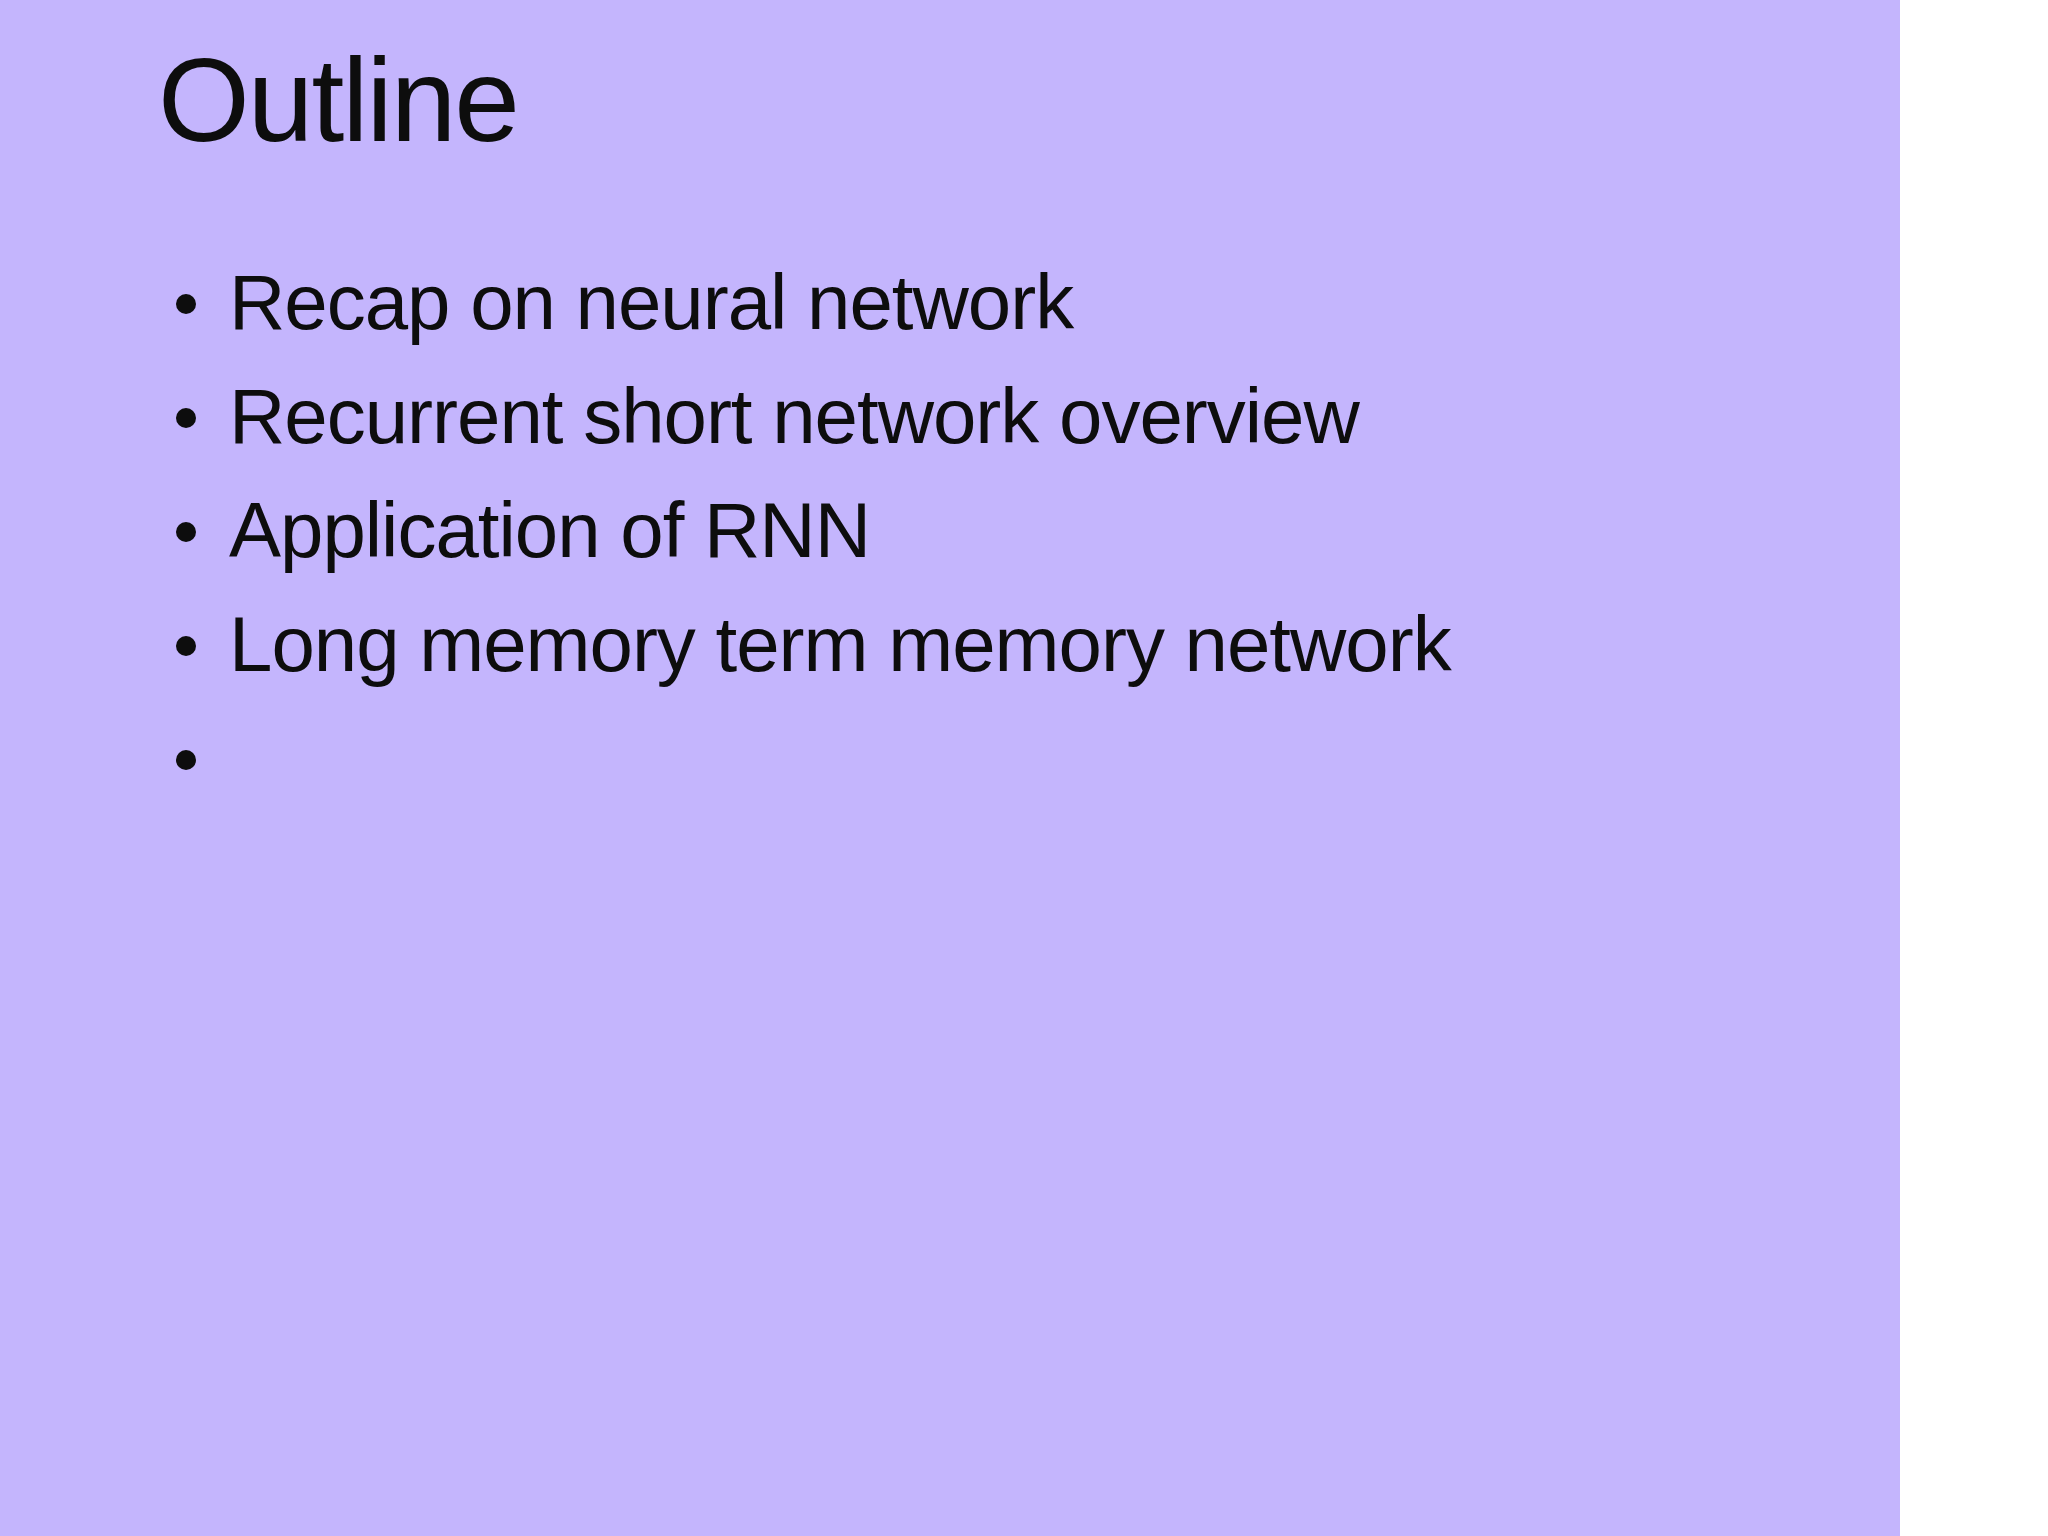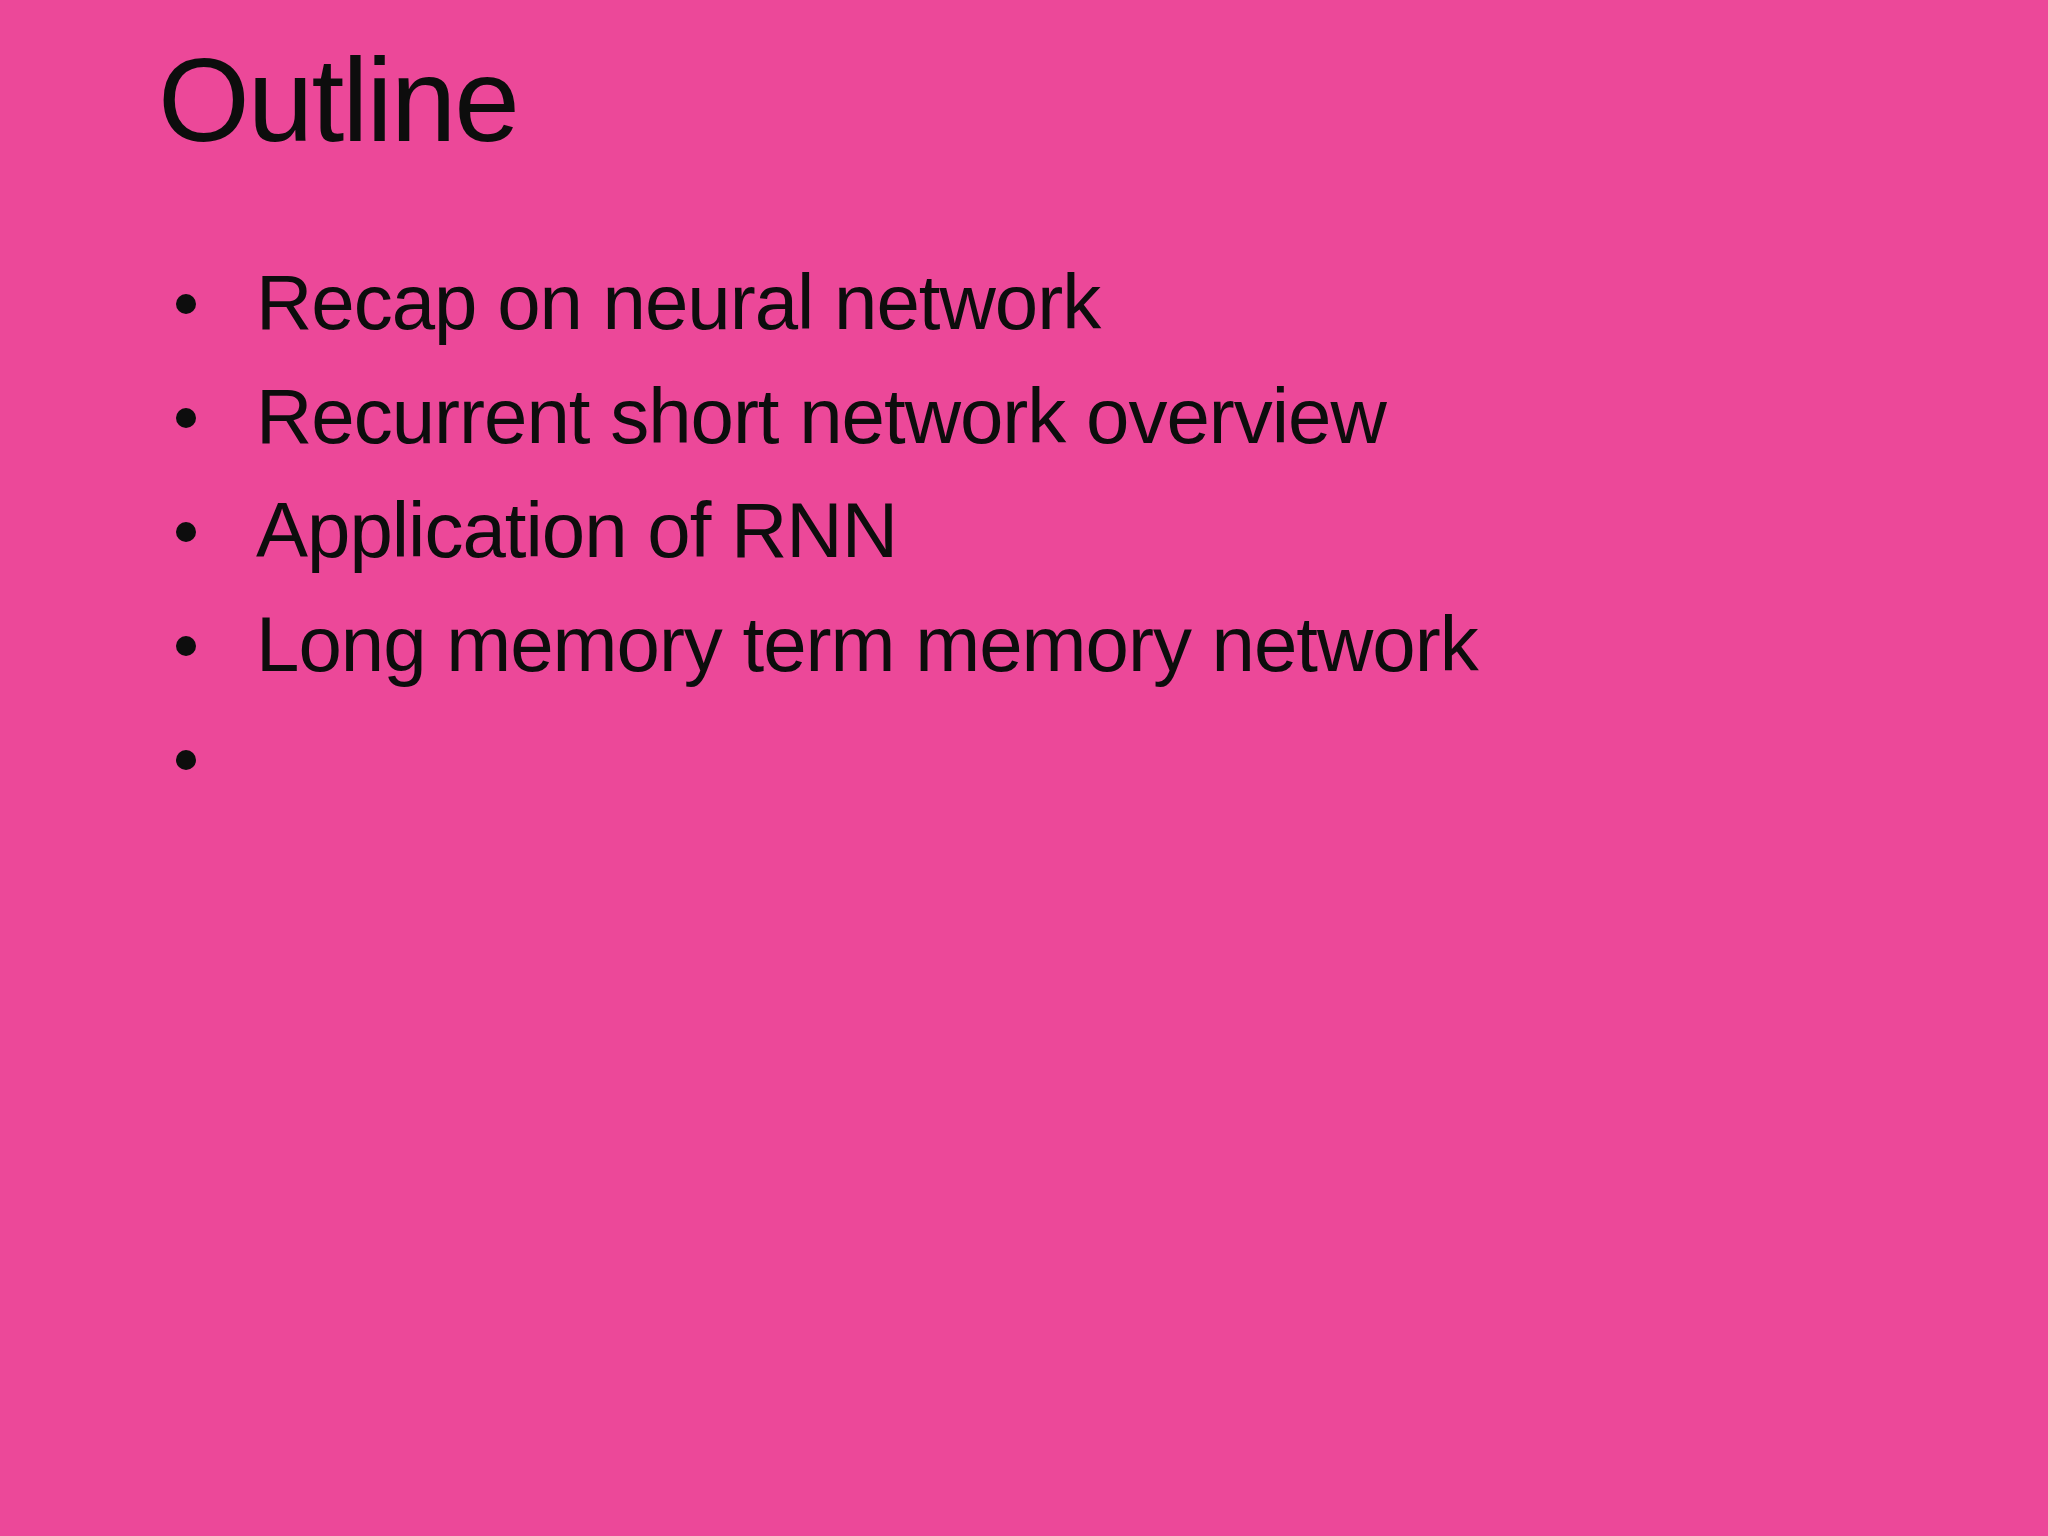--- a/index.html
+++ b/index.html
@@ -2,23 +2,23 @@
 <html><head>
 <meta charset="utf-8">
 <style>
   html, body {
     margin: 0;
     padding: 0;
     background: #ffffff;
   }
   .slide {
     position: relative;
-    width: 2048px;
+    width: 1900px;
     height: 1536px;
-    background: #ec4899;
+    background: #c4b5fd;
     overflow: hidden;
     font-family: "Liberation Sans", sans-serif;
     color: #0d0d0d;
   }
   .slide-title {
     position: absolute;
     left: 158px;
     top: 30px;
     font-size: 118px;
     font-weight: 400;
@@ -32,21 +32,20 @@
     left: 176px;
     top: 245px;
     margin: 0;
     padding: 0;
     list-style: none;
   }
   .bullet-item {
     display: flex;
     align-items: center;
     height: 114px;
-    gap: 27px;
   }
   .bullet-dot {
     flex: 0 0 auto;
     width: 20px;
     height: 20px;
     border-radius: 50%;
     background: #0d0d0d;
     margin-right: 33px;
     margin-top: 4px;
   }

